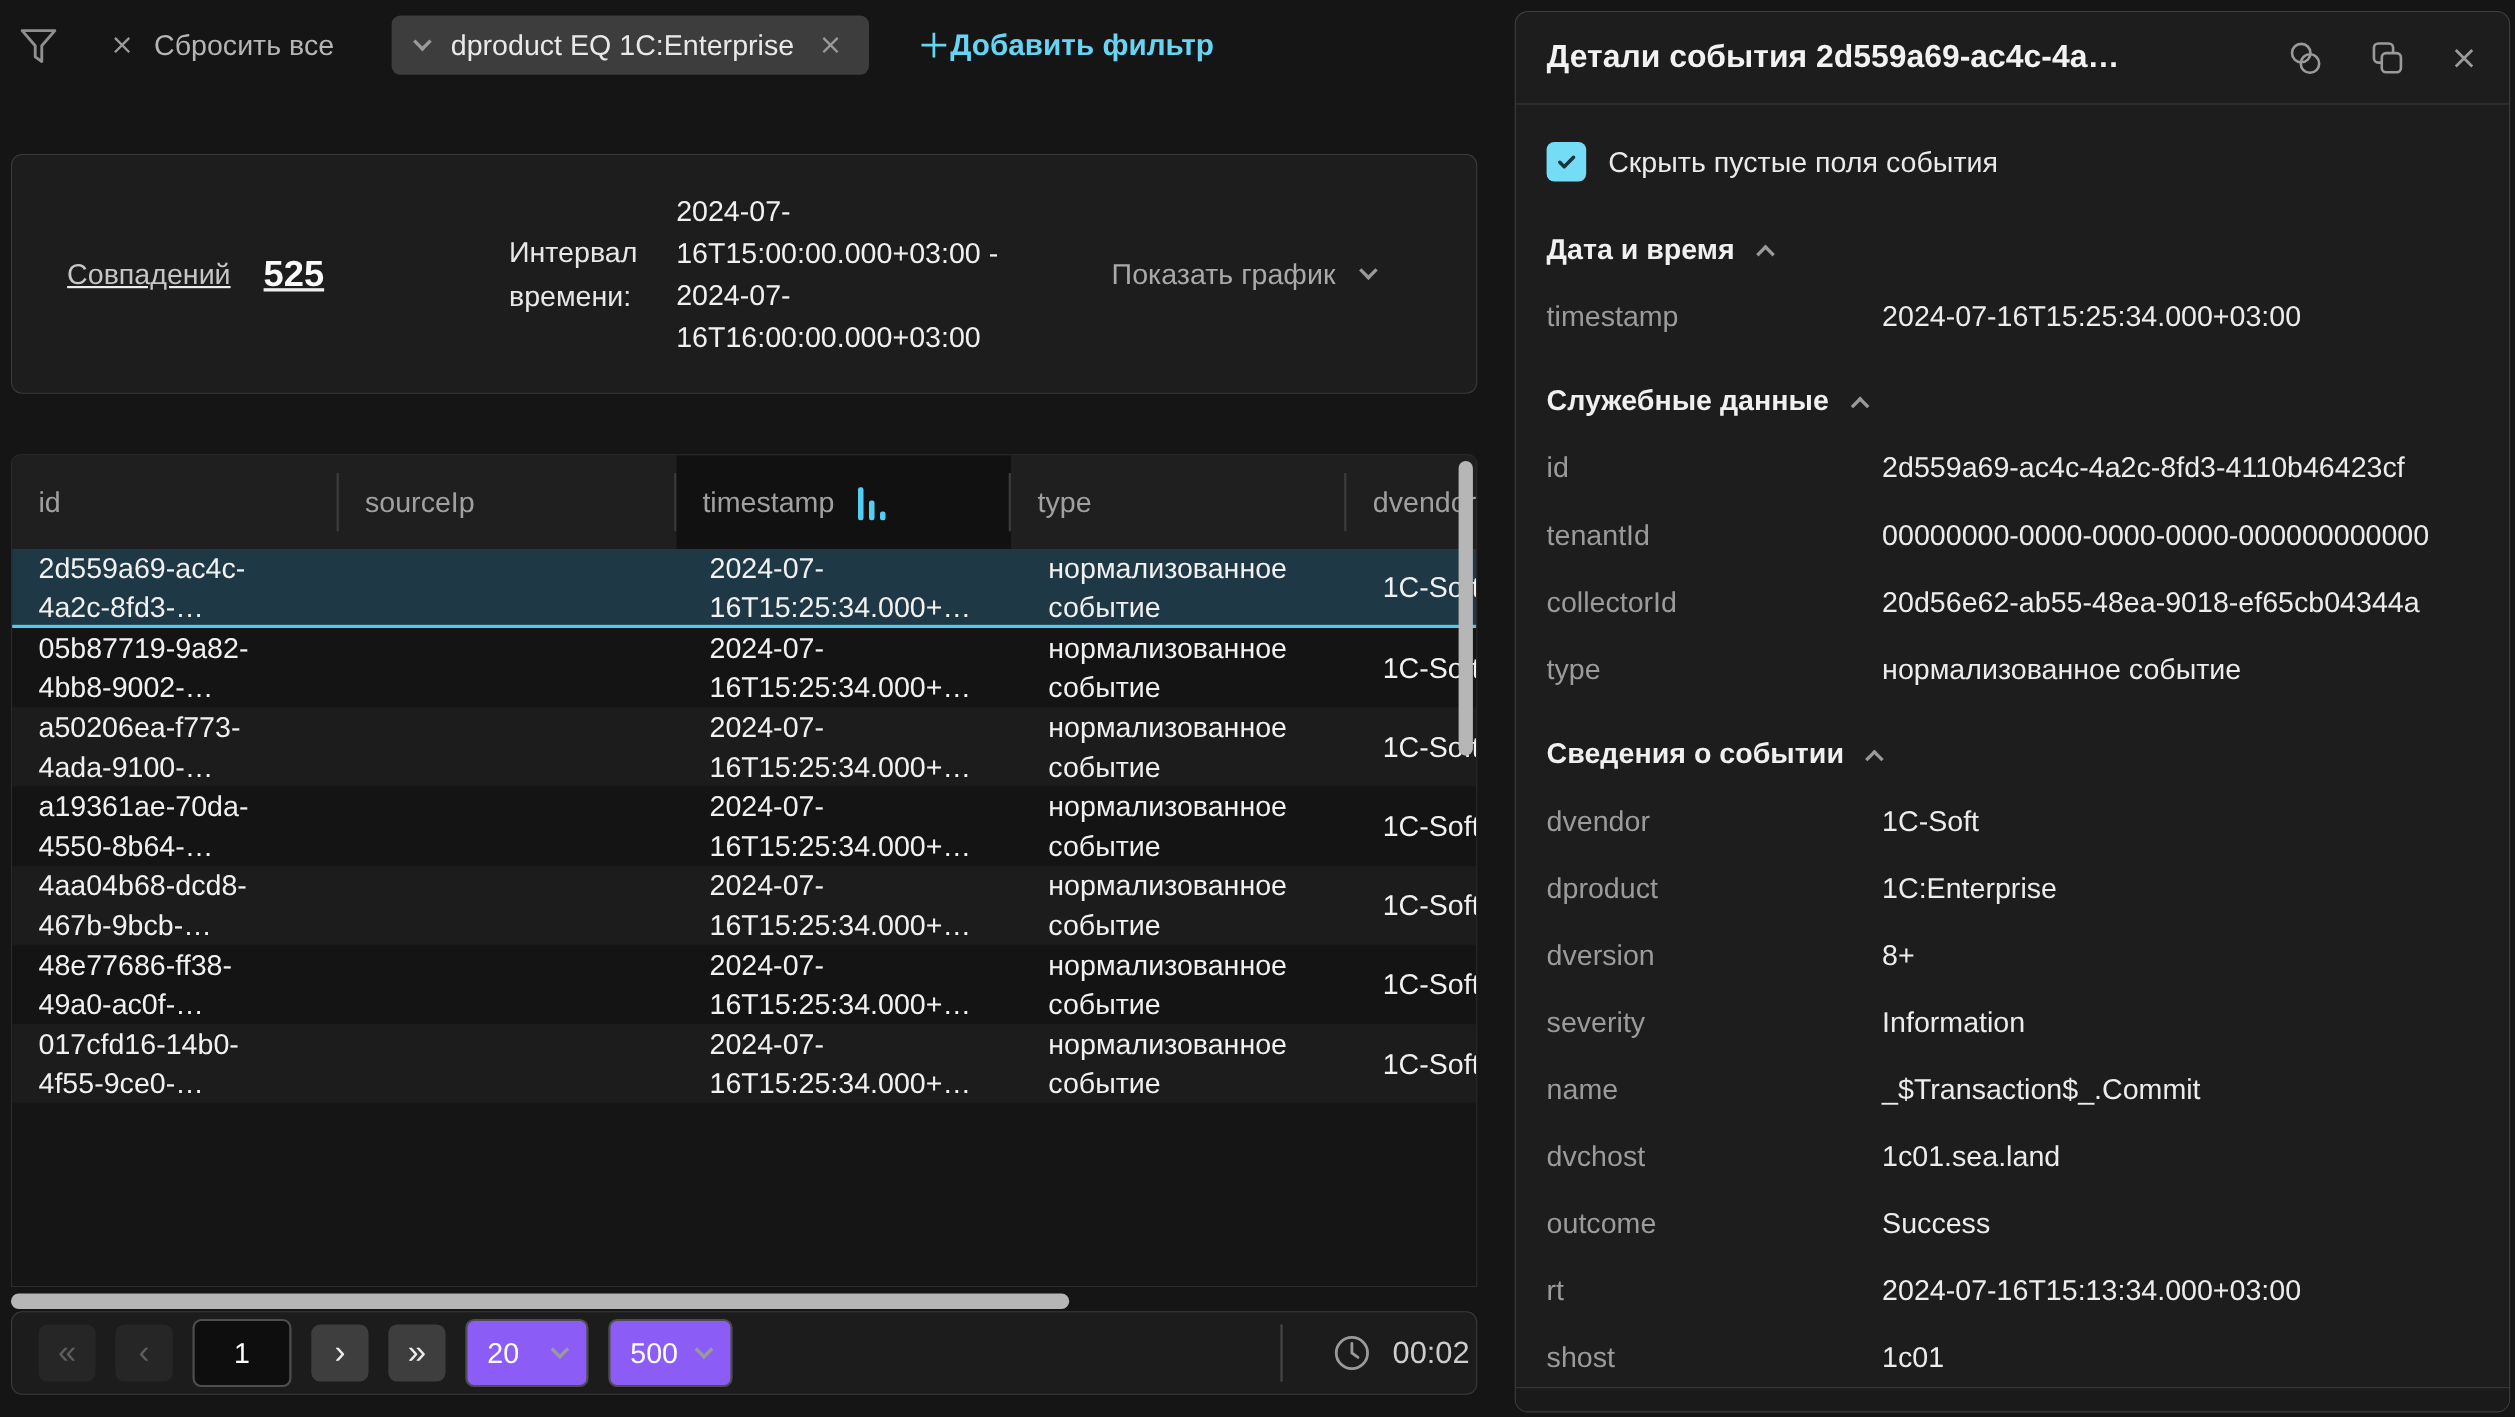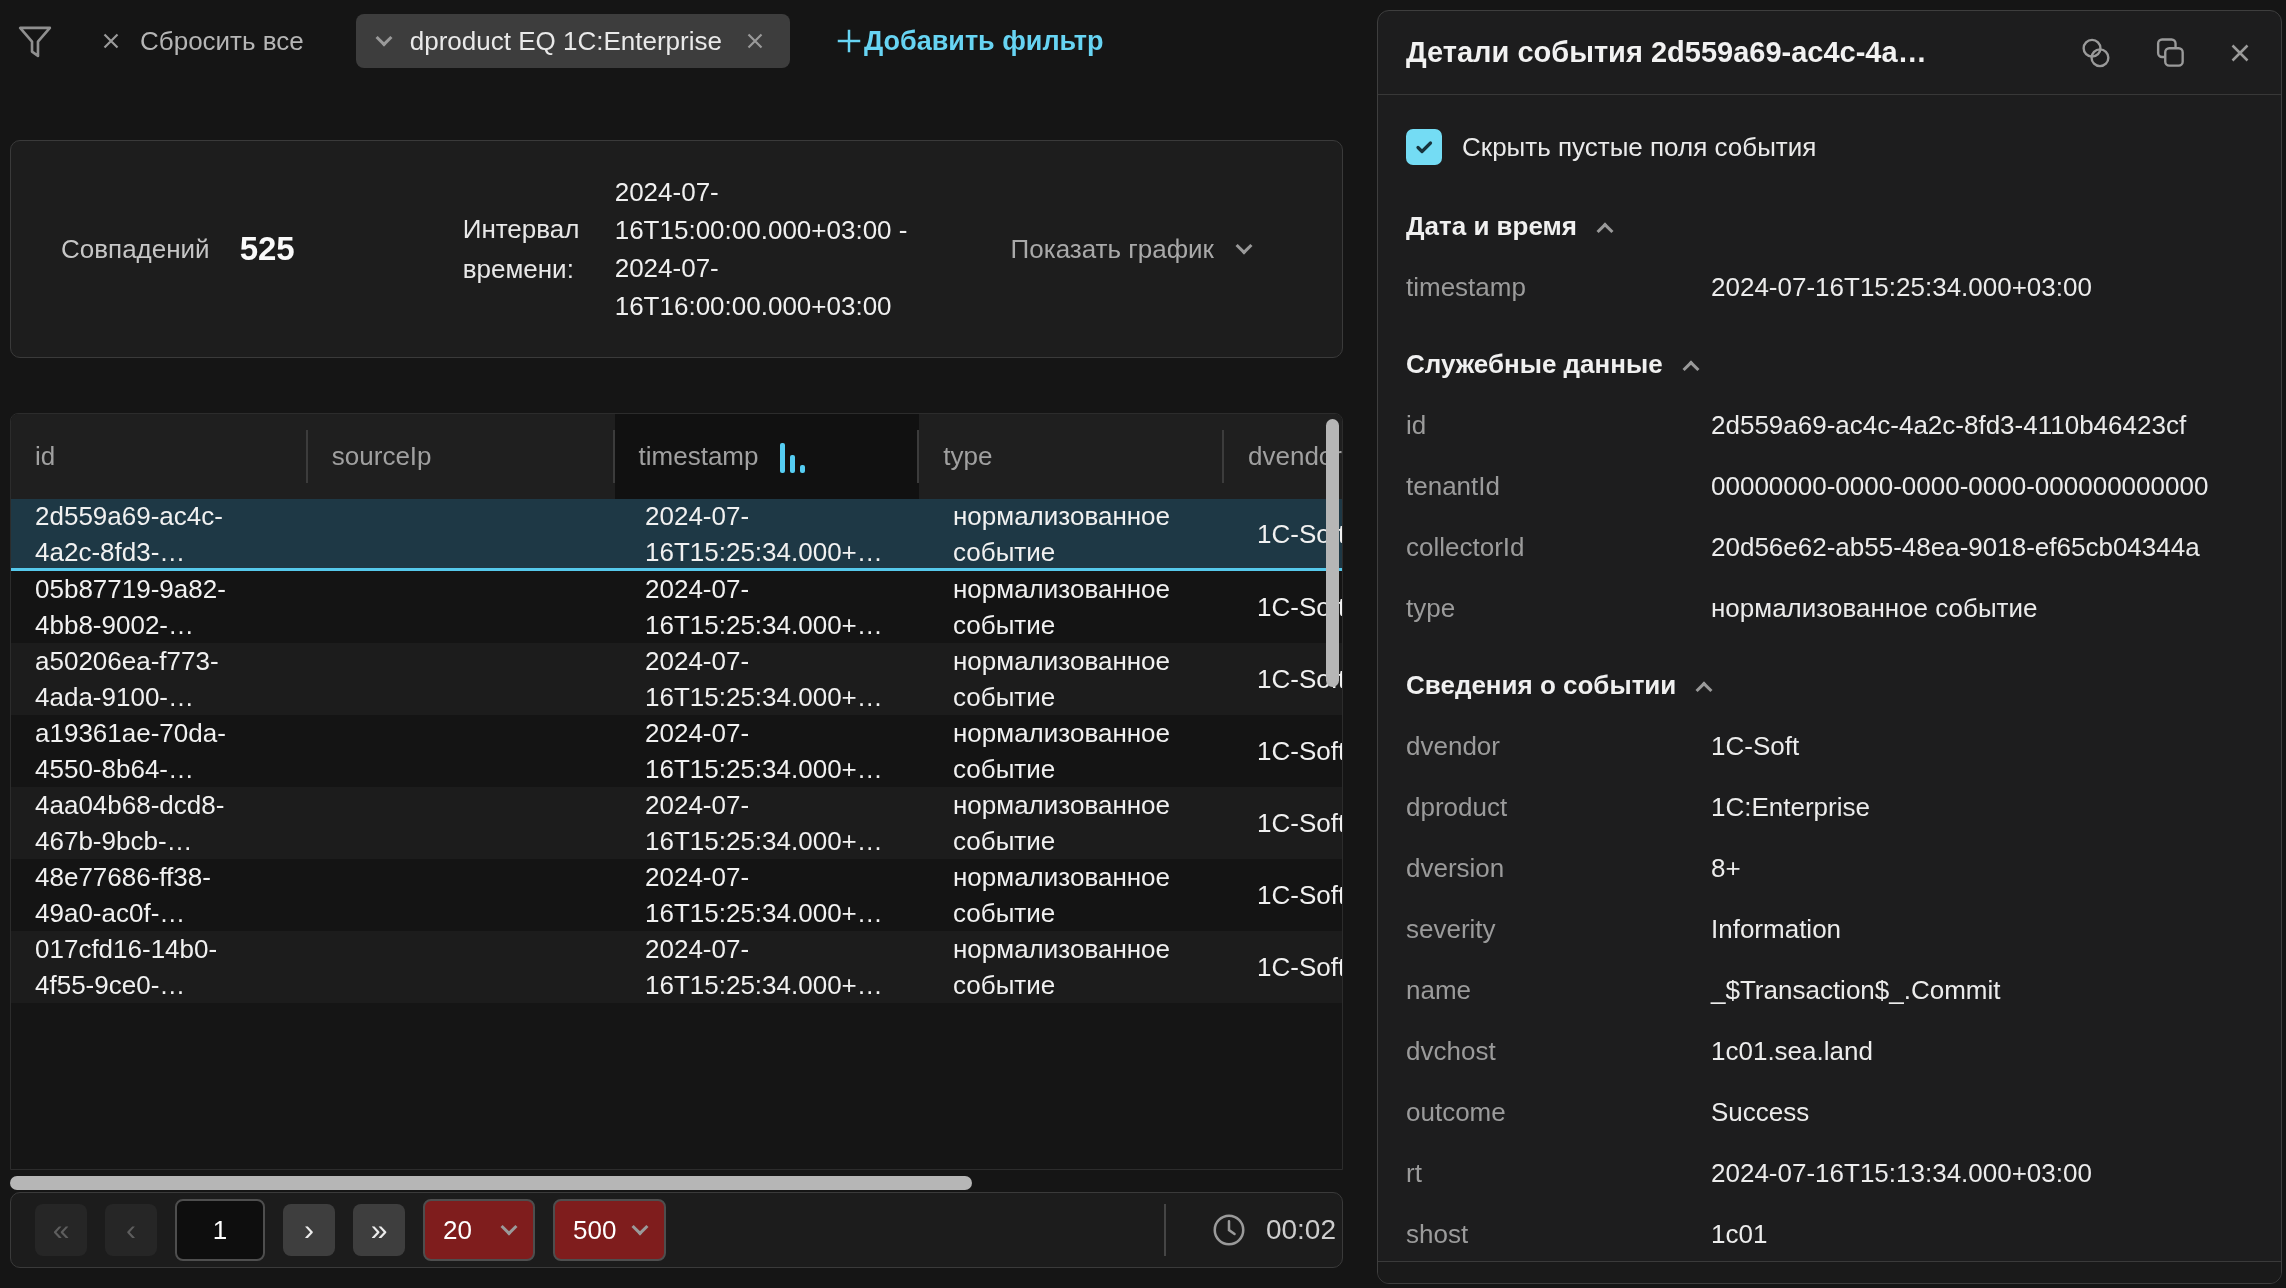--- a/index.html
+++ b/index.html
@@ -21,21 +21,21 @@
   .chip { margin-left:52px; height:54px; background:#3d3d3d; border-radius:8px; display:flex; align-items:center; padding:0 22px; gap:20px; color:#e9e9e9; font-size:26px; }
   .addf { margin-left:44px; display:flex; align-items:center; color:#67d4f3; font-size:27px; font-weight:600; cursor:pointer; }
 
   .chev { display:inline-block; width:12px; height:12px; border-right:3px solid #9a9a9a; border-bottom:3px solid #9a9a9a; }
   .chev.down { transform:rotate(45deg); margin-top:-6px; }
   .chev.up   { transform:rotate(-135deg); margin-top:8px; }
 
   
   .summary { position:absolute; left:10px; top:140px; width:1333px; height:218px; background:#1d1d1d;
              border:1px solid #3a3a3a; border-radius:10px; display:flex; align-items:center; }
-  .matches { margin-left:50px; display:flex; align-items:center; gap:30px; }
+  .matches { margin-left:50px; display:flex; align-items:center; gap:30px;text-decoration:underline; }
   .m-label { font-size:26px; color:#c6c6c6; }
   .m-value { font-size:33px; font-weight:bold; color:#fafafa; }
   .interval { margin-left:168px; display:flex; align-items:center; gap:22px; }
   .i-label { width:130px; font-size:26px; line-height:40px; color:#e8e8e8; }
   .i-value { width:334px; font-size:26px; line-height:38px; color:#f0f0f0; overflow-wrap:break-word; }
   .showchart { margin-left:auto; margin-right:92px; display:flex; align-items:center; gap:24px; color:#a9a9a9; font-size:26px; cursor:pointer; }
 
   
   .table { position:absolute; left:10px; top:413px; width:1333px; height:757px; background:#151515;
            border:1px solid #2c2c2c; border-radius:8px 8px 0 0; overflow:hidden; }
@@ -61,21 +61,21 @@
   .hthumb { position:absolute; left:10px; top:1176px; width:962px; height:14px; border-radius:7px; background:#b6b6b6; }
 
   
   .pager { position:absolute; left:10px; top:1192px; width:1333px; height:76px; background:#1c1c1c;
            border:1px solid #3a3a3a; border-radius:10px; display:flex; align-items:center; padding-left:24px; gap:18px; overflow:hidden; }
   .pbtn { width:52px; height:52px; border-radius:8px; display:flex; align-items:center; justify-content:center; font-size:30px; cursor:pointer; }
   .pbtn.disabled { background:#262626; color:#5e5e5e; }
   .pbtn.enabled  { background:#3e3e3e; color:#ececec; }
   .pinput { width:90px; height:62px; background:#0e0e0e; border:2px solid #4e4e4e; border-radius:8px; color:#fff;
             font-size:26px; text-align:center; font-family:"Liberation Sans", sans-serif; }
-  .pselect { min-width:112px; height:62px; background:#7f1d1d; border:2px solid #4e4e4e; border-radius:8px;
+  .pselect { min-width:112px; height:62px; background:#8b5cf6; border:2px solid #4e4e4e; border-radius:8px;
              display:flex; align-items:center; justify-content:space-between; padding:0 18px; gap:18px; color:#fff; font-size:26px; cursor:pointer; }
   .plabel { width:285px; margin-left:12px; color:#dedede; font-size:26px; line-height:34px; }
   .pdivider { width:2px; height:52px; background:#454545; margin-left:auto; }
   .ptime { display:flex; align-items:center; gap:18px; margin:0 6px 0 26px; color:#cdcdcd; font-size:28px; white-space:nowrap; }
   .clock { width:38px; height:38px; flex:none; }
 
   
   .panel { position:absolute; left:1377px; top:10px; width:905px; height:1274px; background:#1d1d1e;
            border:1px solid #3e3e3e; border-radius:12px; overflow:hidden; }
   .phead { height:84px; border-bottom:1px solid #383838; display:flex; align-items:center; padding:0 26px 0 28px; }

